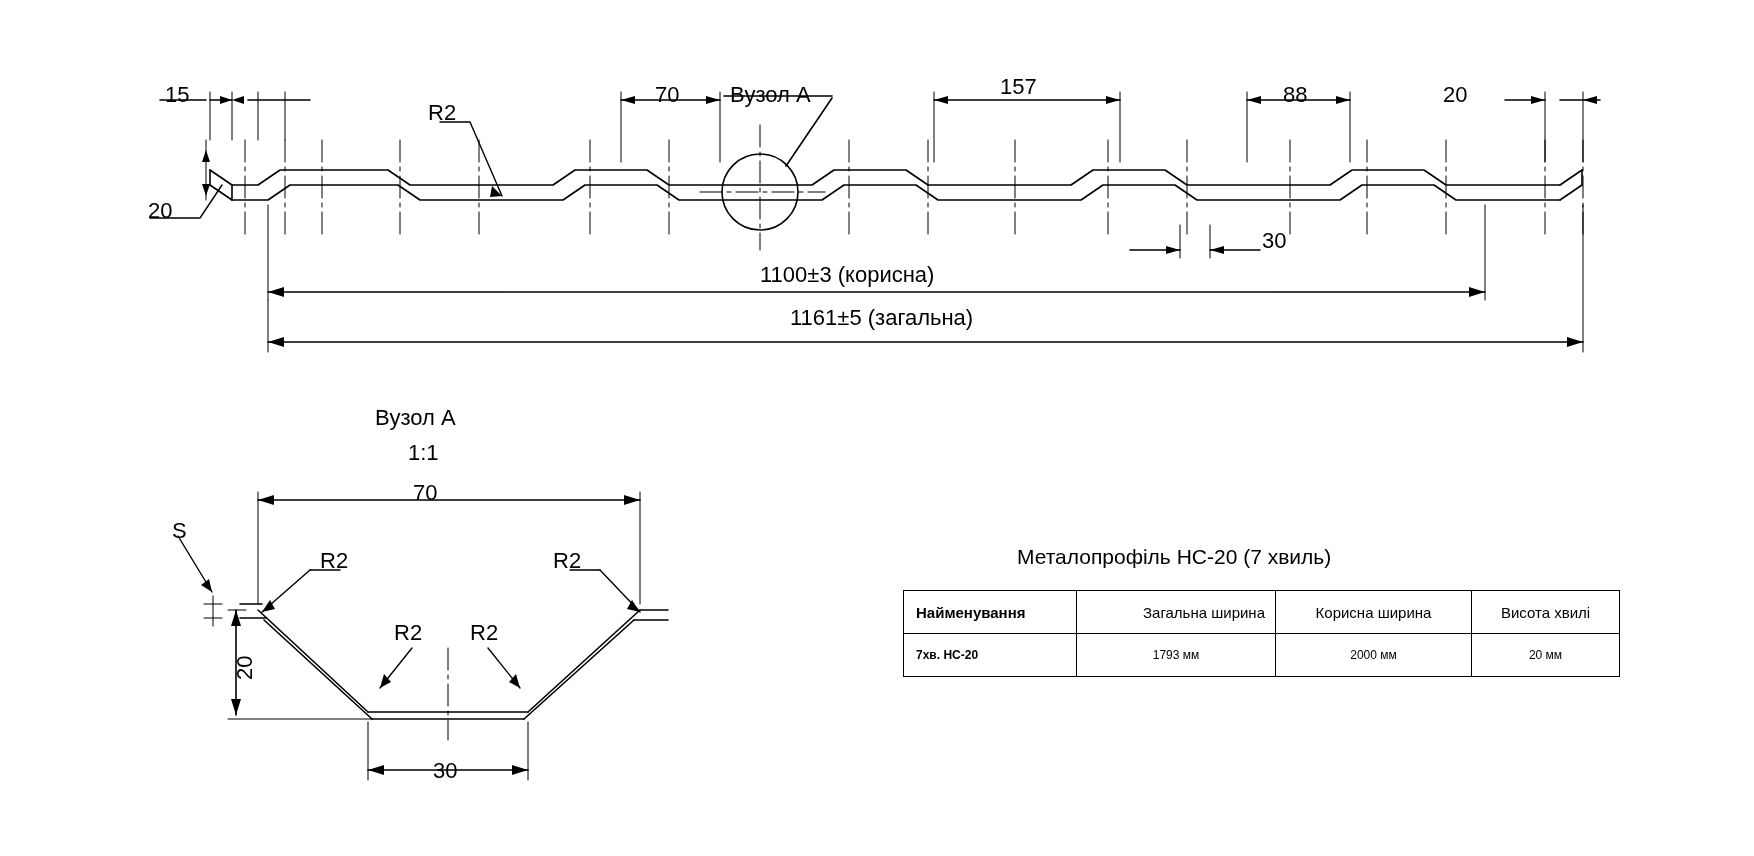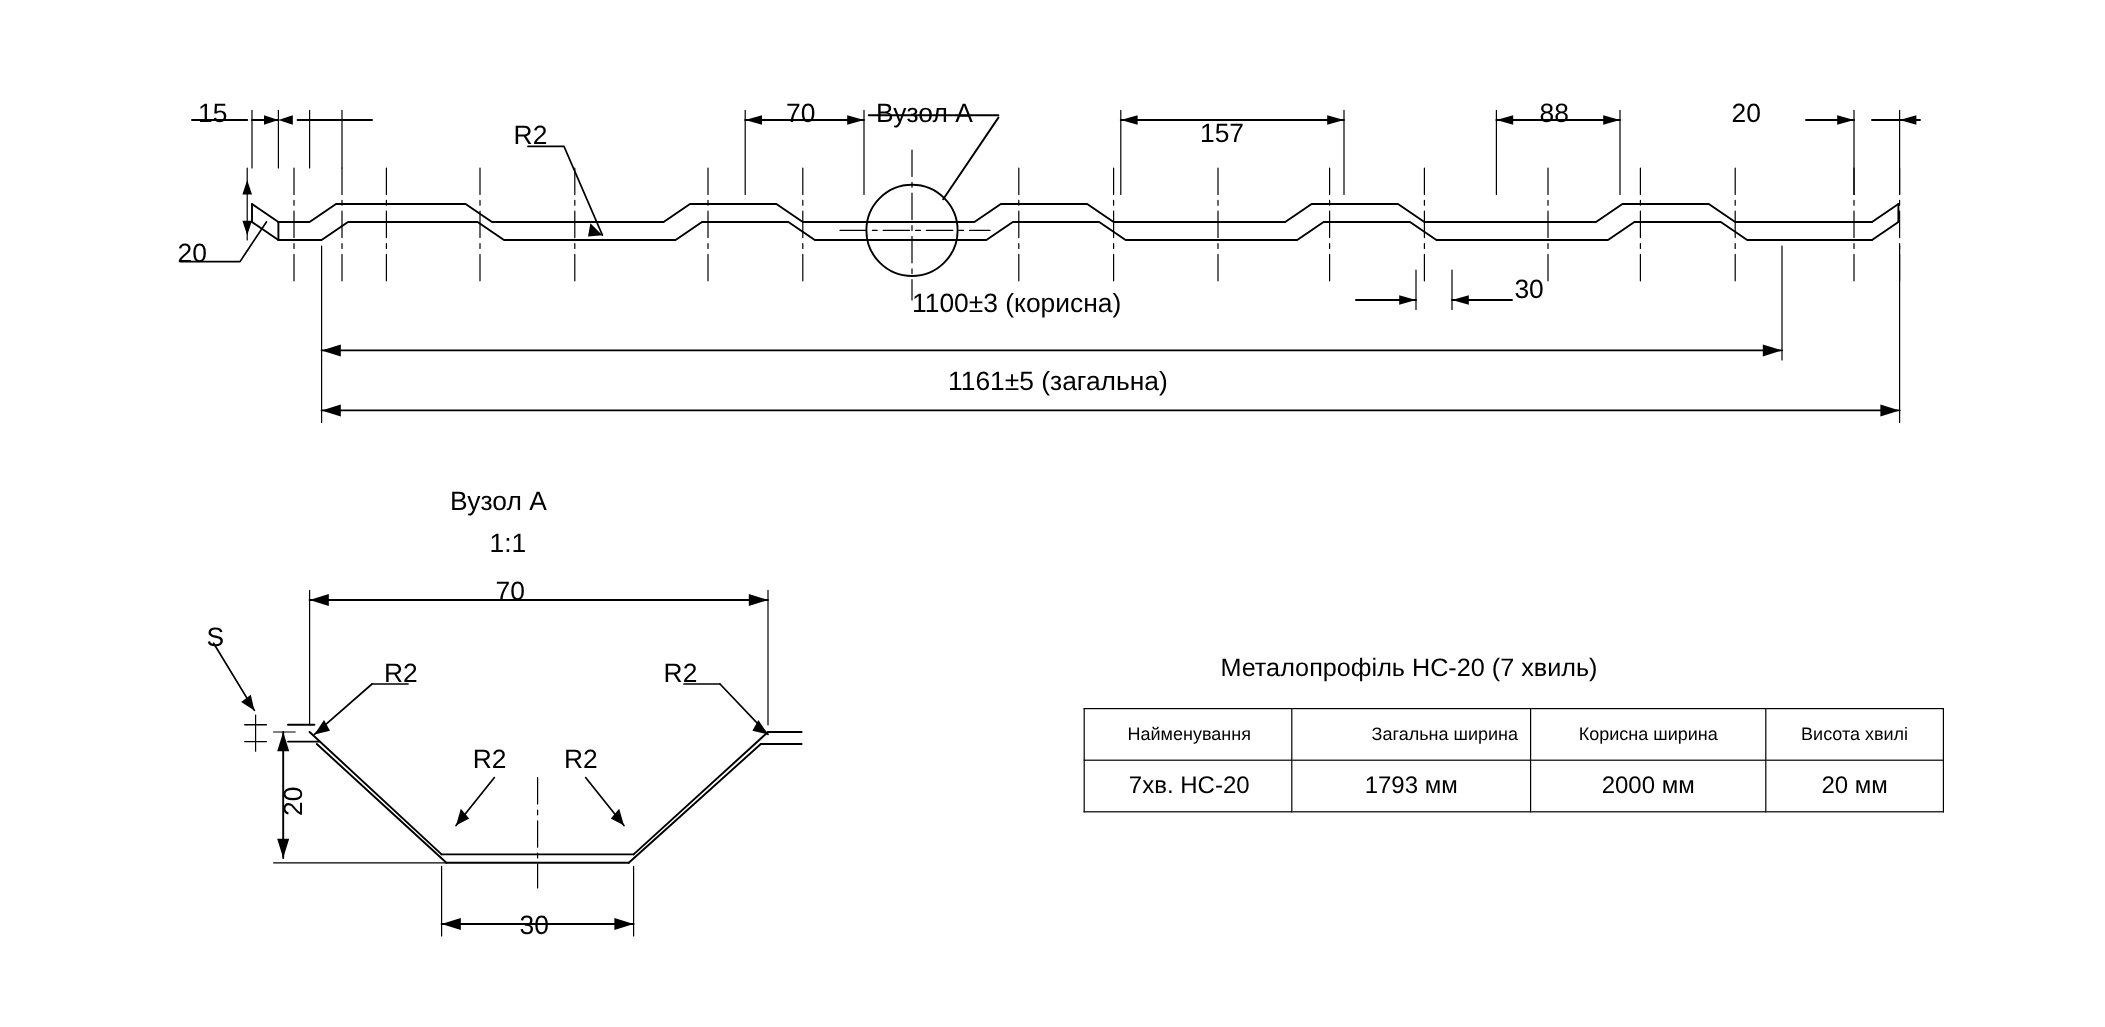--- a/index.html
+++ b/index.html
@@ -32,22 +32,22 @@
   }
   table.spec th, table.spec td{
     border:1.6px solid #000;
     font-weight:normal;
     text-align:center;
     vertical-align:middle;
     font-size:15px;
     padding:0 10px;
   }
   table.spec th{height:42px;font-size:15px;}
-  table.spec td{height:42px;font-size:20px;}
-  table.spec th.name-col, table.spec td.name-col{text-align:center;padding-left:12px;}
+  table.spec td{height:42px;font-size:12px;}
+  table.spec th.name-col, table.spec td.name-col{text-align:left;padding-left:12px;font-weight:bold;}
 </style>
 </head>
 <body>
 
 <div id="sheet">
 
   <svg width="1754" height="856" viewBox="0 0 1754 856">
     <g fill="none" stroke="#000" stroke-width="1.6" stroke-linecap="round" stroke-linejoin="round">
 
       <path d="M 232 185
@@ -254,33 +254,33 @@
 
     </g>
   </svg>
 
   <span class="lbl t22" style="left:165px; top:82px;">15</span>
 
   <span class="lbl t22" style="left:148px; top:198px;">20</span>
 
   <span class="lbl t22" style="left:655px; top:82px;">70</span>
 
-  <span class="lbl t22" style="left:1000px; top:98px;">157</span>
+  <span class="lbl t22" style="left:1000px; top:74px;">157</span>
 
   <span class="lbl t22" style="left:1283px; top:82px;text-align:center;">88</span>
 
   <span class="lbl t22" style="left:1443px; top:82px;">20</span>
 
   <span class="lbl t22" style="left:1262px; top:228px;">30</span>
 
   <span class="lbl t22" style="left:428px; top:100px;">R2</span>
 
   <span class="lbl t22" style="left:730px; top:82px;">Вузол  А</span>
 
-  <span class="lbl t22" style="left:760px; top:240px;">1100±3 (корисна)</span>
+  <span class="lbl t22" style="left:760px; top:262px;">1100±3 (корисна)</span>
 
   <span class="lbl t22" style="left:790px; top:305px;">1161±5 (загальна)</span>
 
   <span class="lbl t22" style="left:375px; top:405px;">Вузол А</span>
 
   <span class="lbl t22" style="left:408px; top:440px;">1:1</span>
 
   <span class="lbl t22" style="left:413px; top:480px;">70</span>
 
   <span class="lbl t22" style="left:433px; top:758px;">30</span>

